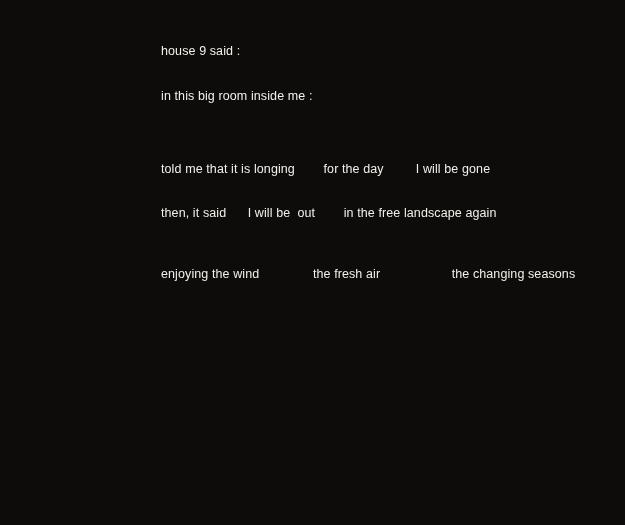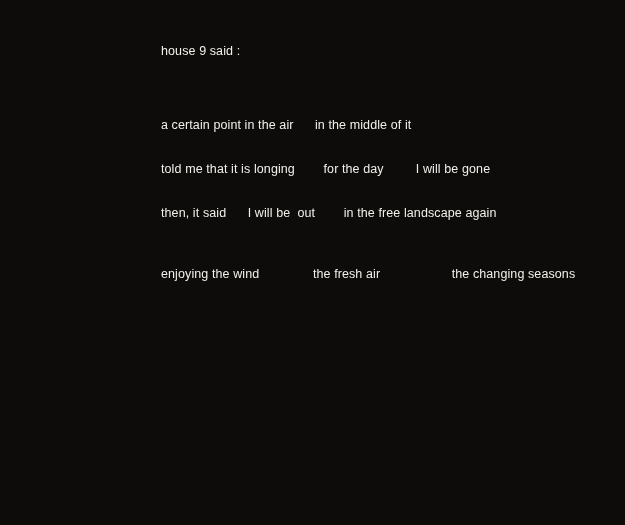--- a/index.html
+++ b/index.html
@@ -31,18 +31,18 @@
     white-space: pre;
     letter-spacing: 0.1px;
   }
 </style>
 </head>
 <body>
 
 <div id="page">
   <div class="poem">
     <div class="line" style="left:161px; top:44px;">house 9 said :</div>
-    <div class="line" style="left:161px; top:118px;">a certain point in the air      in the middle of it</div>
+    <div class="line" style="left:161px; top:89px;">in this big room inside me :</div>
     <div class="line" style="left:161px; top:162px;">told me that it is longing        for the day         I will be gone</div>
     <div class="line" style="left:161px; top:206px;">then, it said      I will be  out        in the free landscape again</div>
     <div class="line" style="left:161px; top:267px;">enjoying the wind               the fresh air                    the changing seasons</div>
   </div>
 </div>
 
 </body></html>

